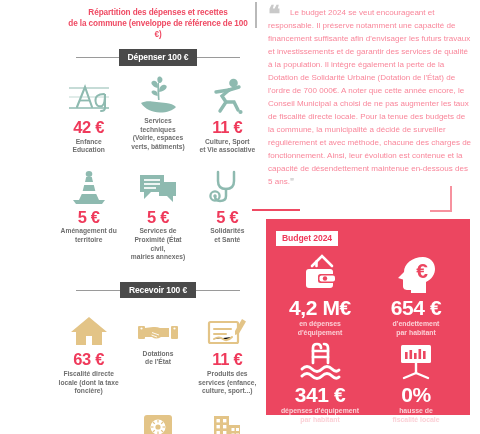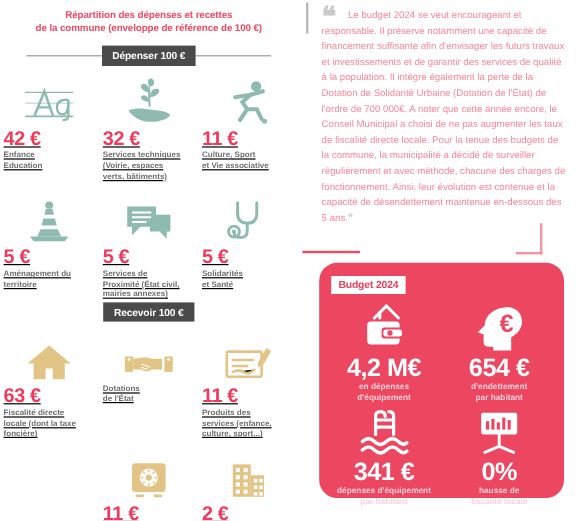--- a/index.html
+++ b/index.html
@@ -5,21 +5,21 @@
   * { box-sizing: border-box; margin: 0; padding: 0; }
   html, body {
     width: 480px; height: 434px;
     background: #ffffff;
     font-family: "Liberation Sans", sans-serif;
     overflow: hidden;
   }
   .page { position: relative; width: 480px; height: 434px; }
 
   
-  .left { position: absolute; left: 0; top: 0; width: 248px; height: 322px; }
+  .left { position: absolute; left: 14px; top: 0; width: 248px; height: 322px; padding-left: 40px; }
 
   .main-title {
     text-align: center;
     color: #ef4a63;
     font-size: 8.2px;
     font-weight: bold;
     line-height: 1.35;
     padding: 7px 12px 0 12px;
     letter-spacing: -0.1px;
   }
@@ -32,21 +32,21 @@
   .banner-rule { flex: 1 1 auto; height: 1px; background: #9a9a9a; }
   .banner {
     background: #4a4a4a; color: #ffffff;
     font-size: 8.5px; font-weight: bold;
     padding: 3px 9px 3.5px 9px;
     white-space: nowrap;
     letter-spacing: -0.1px;
   }
 
   .grid3 { display: flex; width: 100%; }
-  .cell { flex: 1 1 0; padding: 0 3px; text-decoration: underline; }
+  .cell { flex: 1 1 0; text-align: center; padding: 0 3px; }
   .cell.blank { visibility: hidden; }
 
   .icon-box {
     height: 44px;
     display: flex; align-items: flex-end; justify-content: center;
     margin-top: 4px;
   }
   .icon-box.small { height: 40px; }
   .amount {
     color: #ef3a5b;
@@ -104,21 +104,20 @@
     position: absolute; left: 0px; top: 209px;
     width: 48px; height: 2px; background: #ef4a63;
   }
 
   
   .budget-card {
     position: absolute; left: 14px; top: 219px;
     width: 204px; height: 196px;
     background: #ec4660;
     padding: 8px 6px 3px 6px;
-    border-radius: 15px;
   }
   .budget-tag {
     display: inline-block;
     background: #ffffff; color: #ef3a5b;
     font-size: 8.6px; font-weight: bold;
     padding: 2.5px 6px 3px 6px;
     margin-left: 4px;
     letter-spacing: -0.1px;
   }
   .budget-grid {
@@ -185,21 +184,20 @@
             <g fill="#8ebab0">
               <path d="M20 26 C19.4 20 19.2 14 19.6 9 L21 9 C21.3 14 21.2 20 21.6 26 Z"></path>
               <path d="M20.5 9 C17 3 22 0.5 24 4 C25.6 7 22.8 9.5 20.5 9 Z"></path>
               <path d="M19.8 14 C14 13 11.5 8 15 7 C19 6 20.4 10.5 19.8 14 Z"></path>
               <path d="M21.2 18 C27.5 17.5 31 12 27 11 C23 10 20.6 14.5 21.2 18 Z"></path>
               <path d="M19.6 22 C14.5 21.5 11.5 17.5 15 16.6 C18.4 15.8 20 19 19.6 22 Z"></path>
               <path d="M3 29 C6 27.5 10 27 14 27.5 L28 29 C32 29.4 36 30.5 38 33 C35 36.5 29 38.5 22 38.5 C14 38.5 7 35 3 29 Z"></path>
             </g>
           </svg>
         </div>
-        <div class="amount">32 €</div>
         <div class="caption">Services techniques<br>(Voirie, espaces<br>verts, bâtiments)</div>
       </div>
       <div class="cell">
         <div class="icon-box">
           <svg width="40" height="40" viewBox="0 0 40 40">
             <g fill="none" stroke="#8ebab0" stroke-width="3.4" stroke-linecap="round">
               <path d="M22 14 L15 20 L19 26 L13 35"></path>
               <path d="M19 26 L27 26 L31 34"></path>
               <path d="M22 14 L9 16"></path>
               <path d="M22 14 L32 11"></path>
@@ -255,21 +253,21 @@
             </g>
             <circle cx="7" cy="28" r="4.6" fill="none" stroke="#8ebab0" stroke-width="2.3"></circle>
             <circle cx="7" cy="28" r="1.7" fill="#8ebab0"></circle>
           </svg>
         </div>
         <div class="amount">5 €</div>
         <div class="caption">Solidarités<br>et Santé</div>
       </div>
     </div>
 
-    <div class="banner-wrap" style="margin-top:0;flex-direction:column;">
+    <div class="banner-wrap" style="margin-top:20px;">
       <div class="banner-rule"></div>
       <div class="banner">Recevoir 100 €</div>
       <div class="banner-rule"></div>
     </div>
 
     <div class="grid3 row-recv-1">
       <div class="cell">
         <div class="icon-box">
           <svg width="40" height="34" viewBox="0 0 40 34">
             <path d="M20 3 L38 18 L33 18 L33 31 L23 31 L23 22 L17 22 L17 31 L7 31 L7 18 L2 18 Z" fill="#e3c487"></path>

